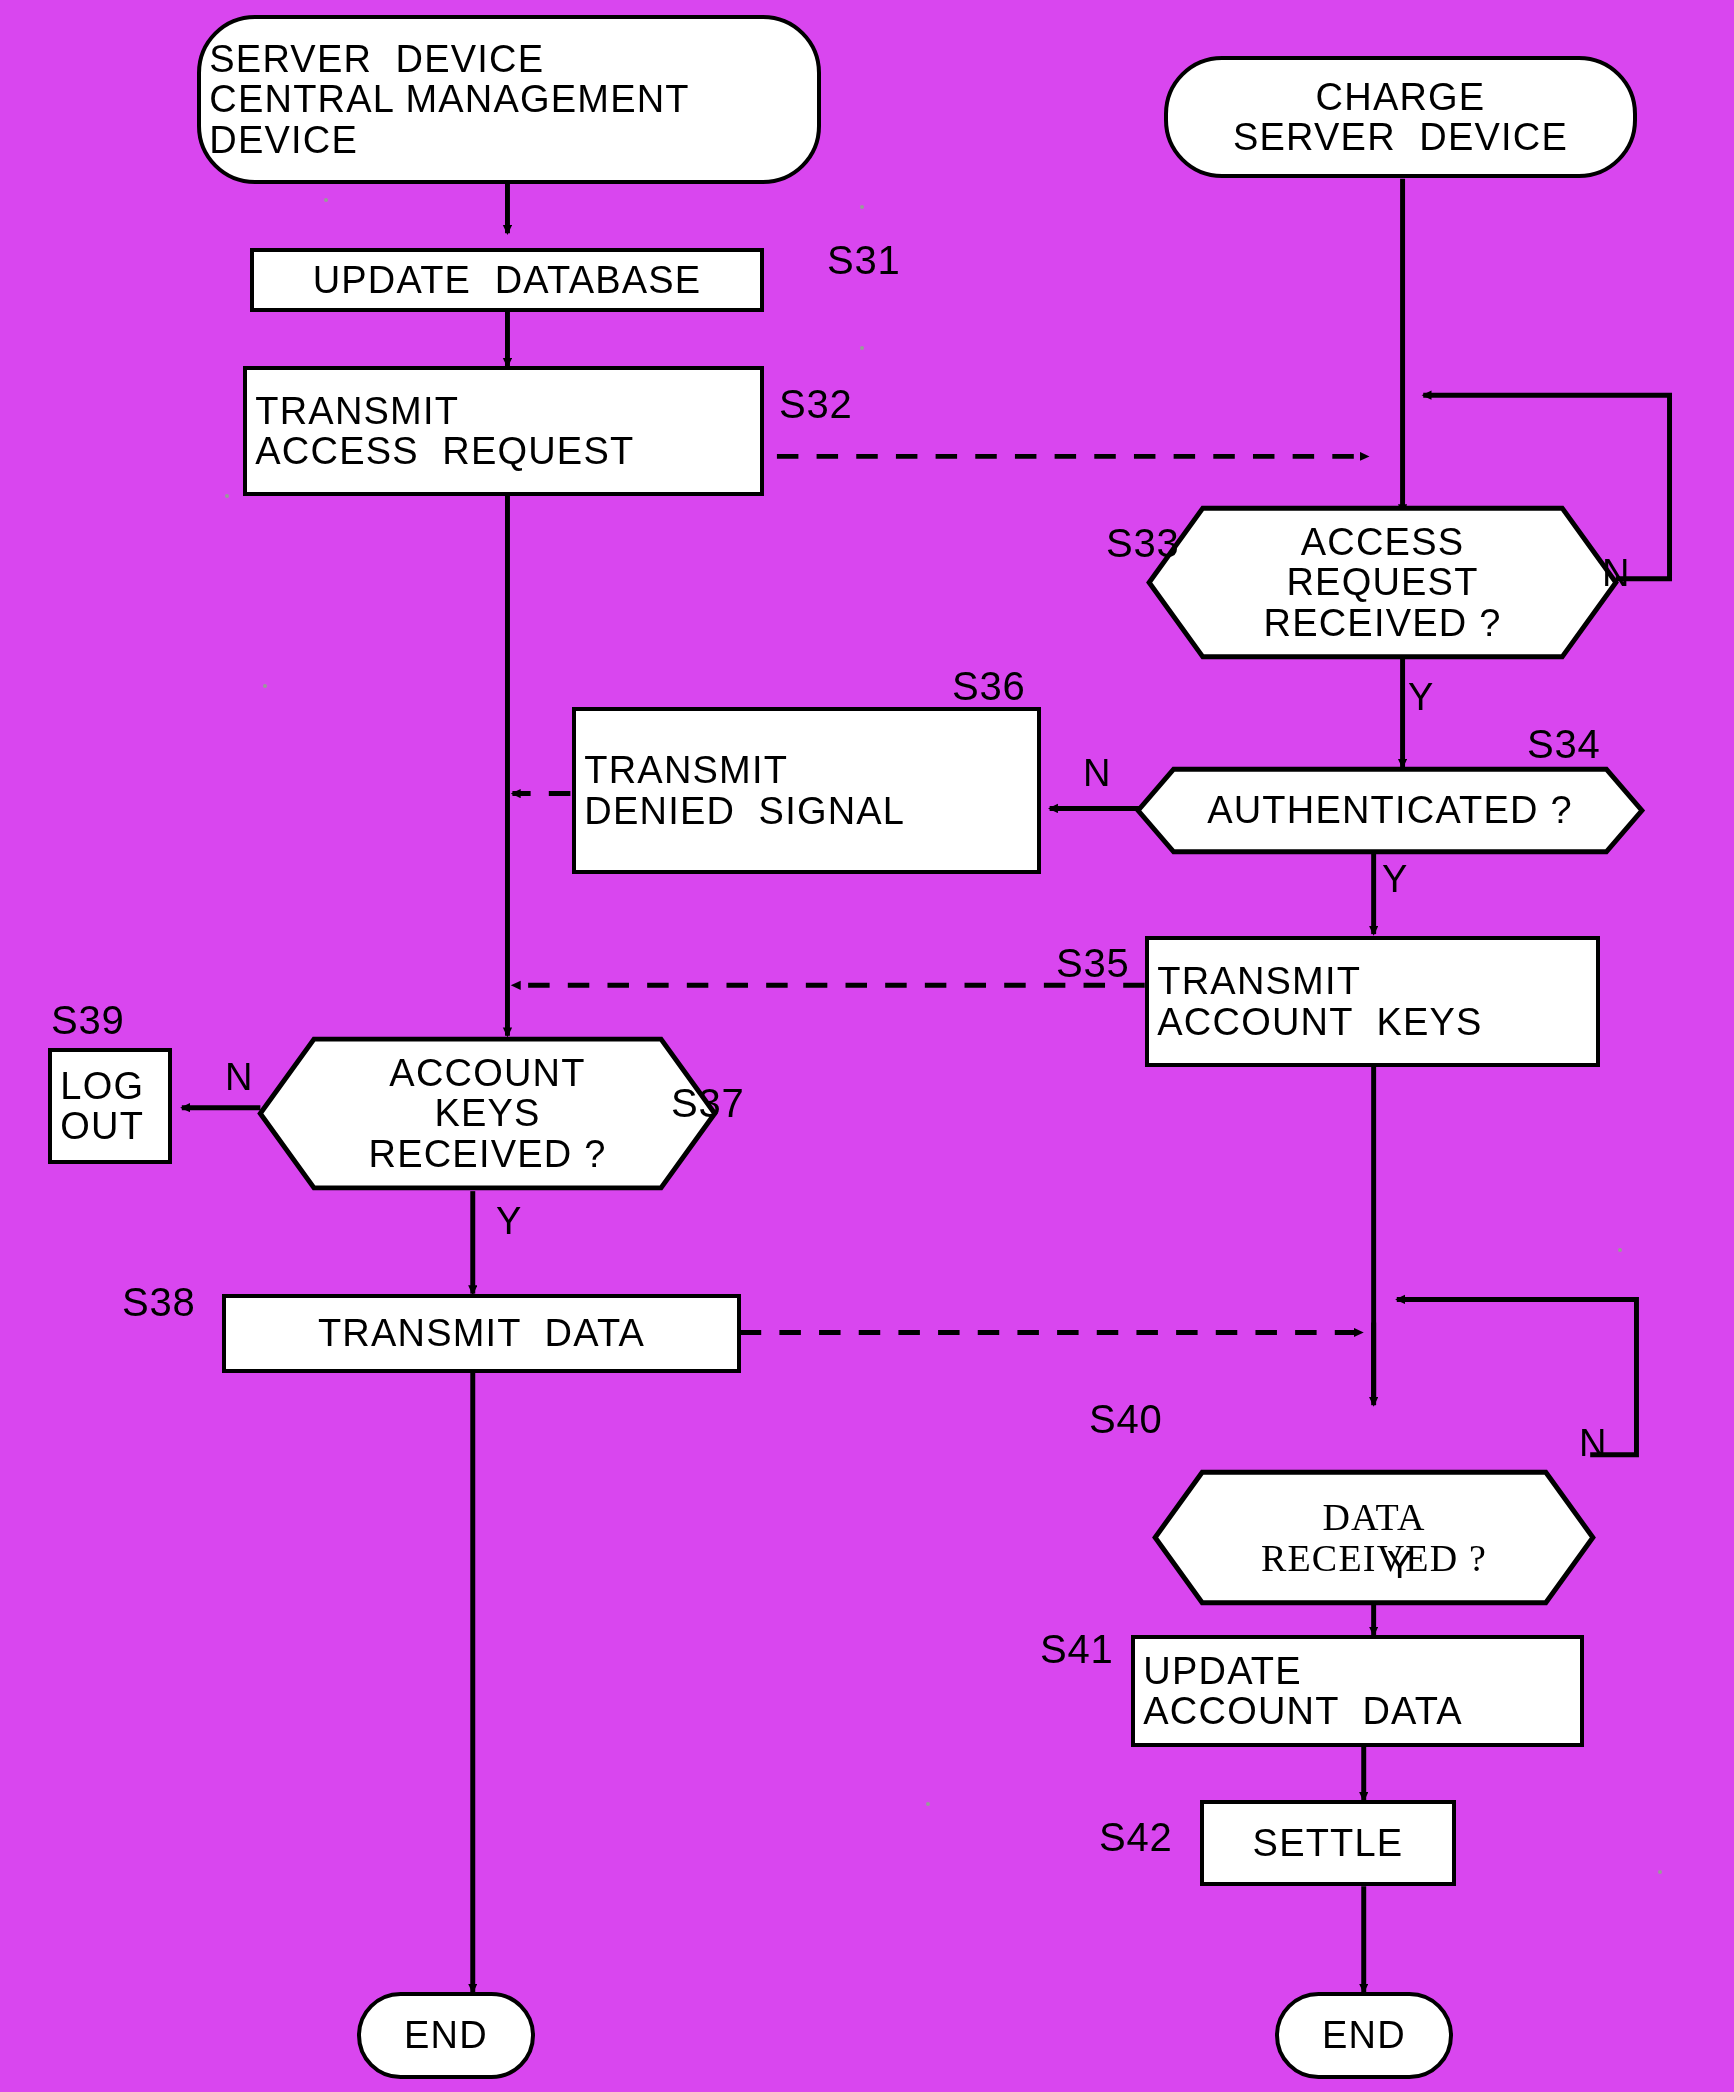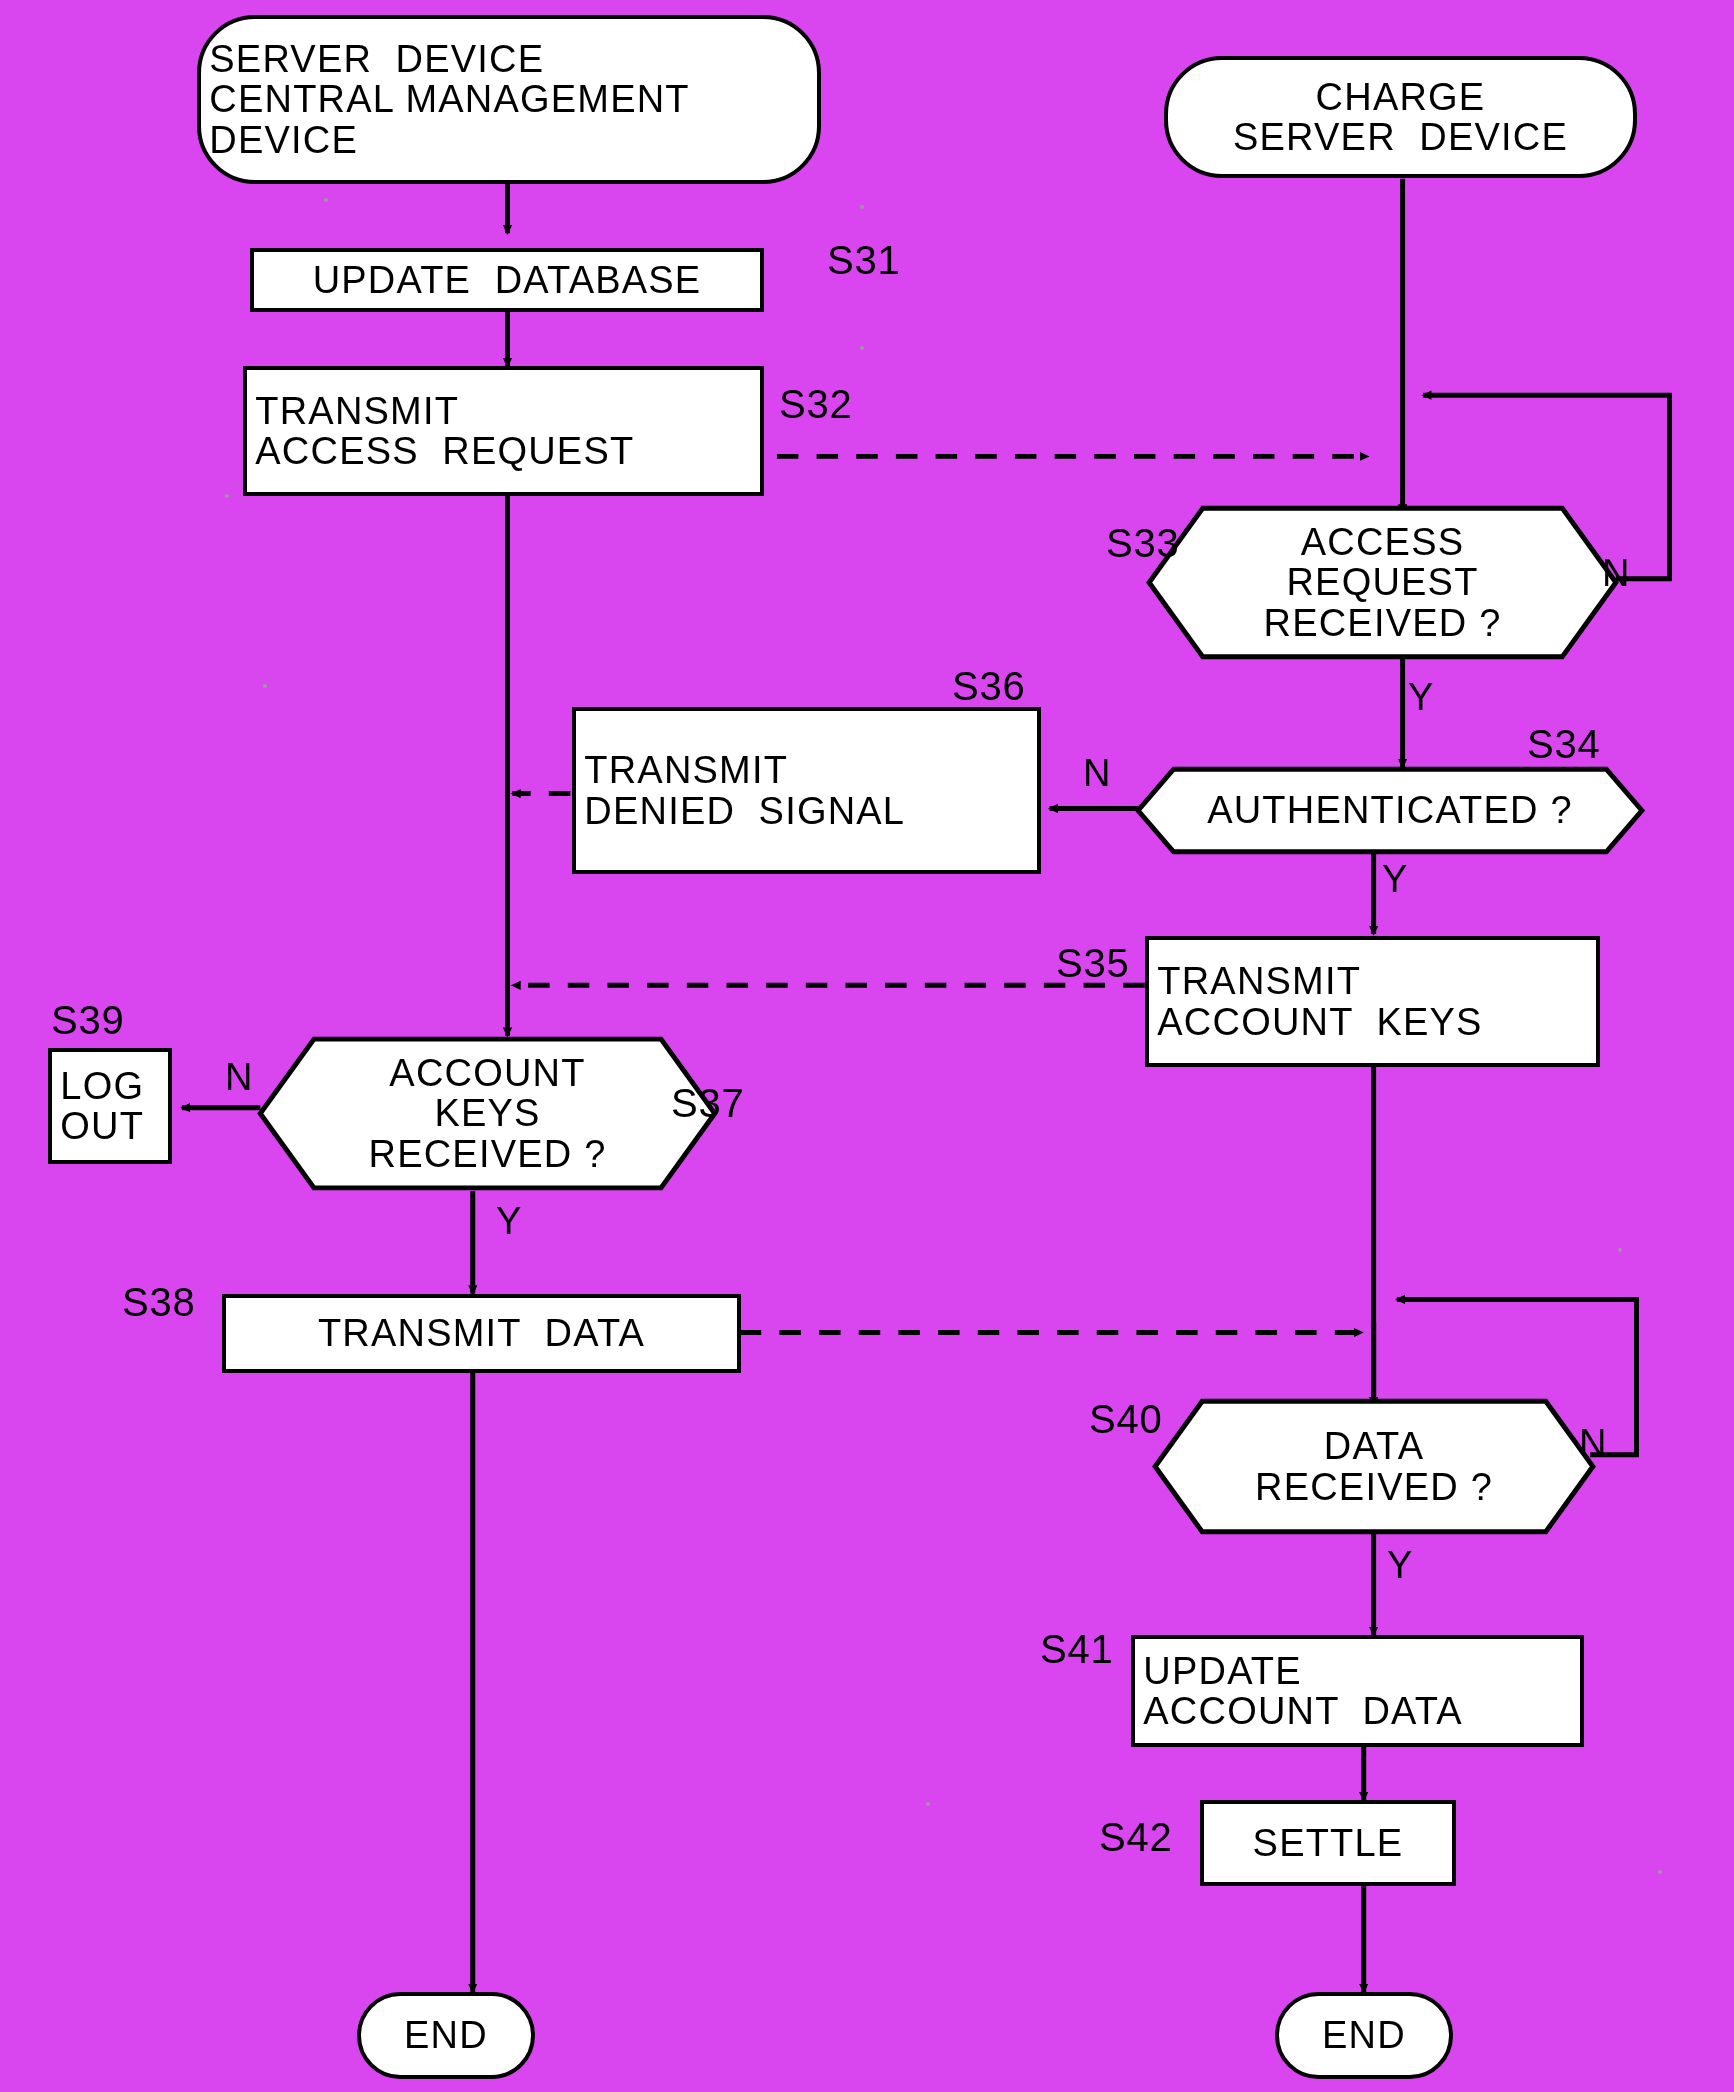--- a/index.html
+++ b/index.html
@@ -249,21 +249,21 @@
   </div>
   <span class="lbl" style="left:51px; top:998px;">S39</span>
 
   <div class="node center" style="left:222px; top:1294px; width:519px; height:79px;">
     <span class="lines">
       <span class="ln">TRANSMIT  DATA</span>
     </span>
   </div>
   <span class="lbl" style="left:122px; top:1280px;">S38</span>
 
-  <div class="hexwrap" style="left:1151px; top:1397px; width:446px; height:139px;">
+  <div class="hexwrap" style="left:1151px; top:1468px; width:446px; height:139px;font-family:Liberation Serif, serif;">
     <svg width="446" height="139" viewBox="0 0 540 168">
       <path d="M62,5 L478,5 L535,84 L478,163 L62,163 L5,84 Z" fill="#fff" stroke="#000" stroke-width="6"></path>
     </svg>
     <div class="hextext">
       <span class="ln">DATA</span>
       <span class="ln">RECEIVED ?</span>
     </div>
   </div>
   <span class="lbl" style="left:1089px; top:1397px;">S40</span>
   <span class="yn" style="left:1579px; top:1422px;">N</span>

